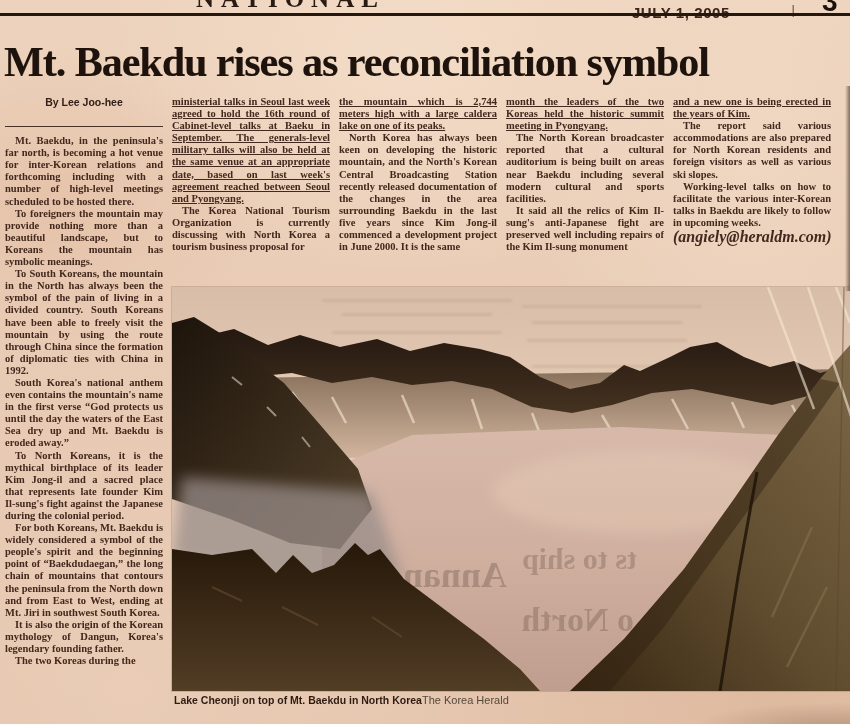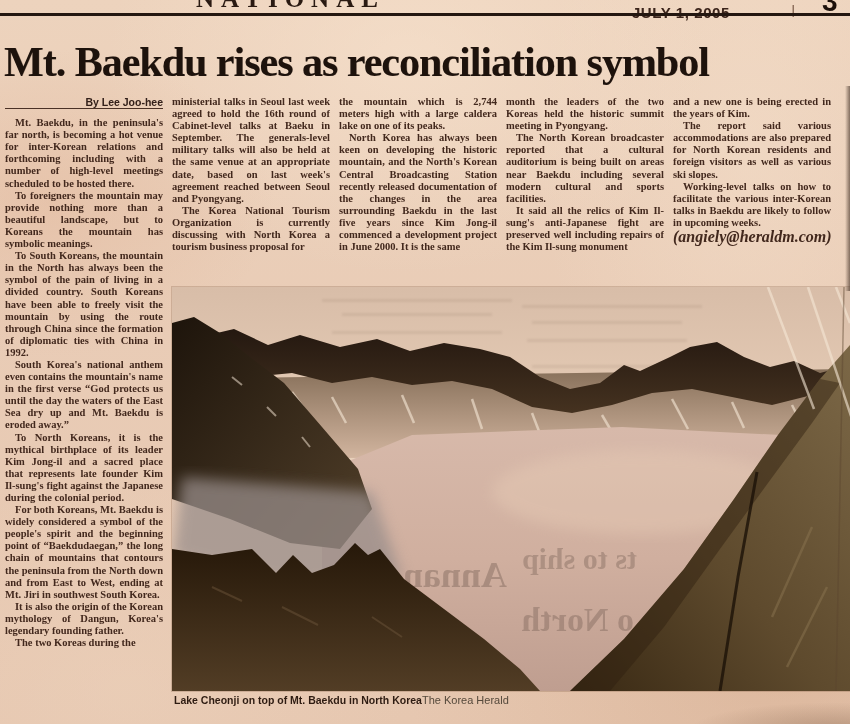--- a/index.html
+++ b/index.html
@@ -28,23 +28,23 @@
   .headline{position:absolute;left:4px;top:38px;width:846px;margin:0;
     font-family:"Liberation Serif",serif;font-weight:bold;font-size:42px;letter-spacing:-1px;
     color:#1d120c;white-space:nowrap;text-shadow:.4px .4px 0 rgba(40,20,10,.35);}
   
   .columns{position:absolute;left:5px;top:96px;width:843px;display:flex;gap:9px;}
   .col{width:158px;flex:0 0 158px;font-size:10.5px;line-height:12.1px;font-weight:bold;
     color:#42281d;text-align:justify;overflow:hidden;}
   .col-1{height:626px;}
   .col-rest{height:189px;}
   .col p{margin:0;text-indent:10px;}
-  .col.cont p:first-child{text-indent:0;}
+  .col.cont p:first-child{text-indent:0;text-decoration:underline;}
   .byline{font-family:"Liberation Sans",sans-serif;font-weight:bold;font-size:10.5px;
-    color:#33201a;border-bottom:1.5px solid #4a3126;padding-bottom:0;margin-bottom:8px;text-align:right;}
+    color:#33201a;border-bottom:1.5px solid #4a3126;padding-bottom:18px;margin-bottom:8px;text-align:center;}
   .email{font-style:italic;text-align:left;margin-top:2px;font-size:16px;}
   
   .photo{position:absolute;left:172px;top:287px;width:678px;height:404px;margin:0;
     box-shadow:0 0 0 1px rgba(120,85,60,.25);}
   .photo svg{display:block;}
   
   .caption-bar{position:absolute;left:174px;top:694px;width:742px;display:flex;
     justify-content:flex-start;align-items:baseline;font-family:"Liberation Sans",sans-serif;}
   .caption{font-weight:bold;font-size:10.5px;color:#2e1c12;}
   .credit{font-size:11px;color:#55493b;}

